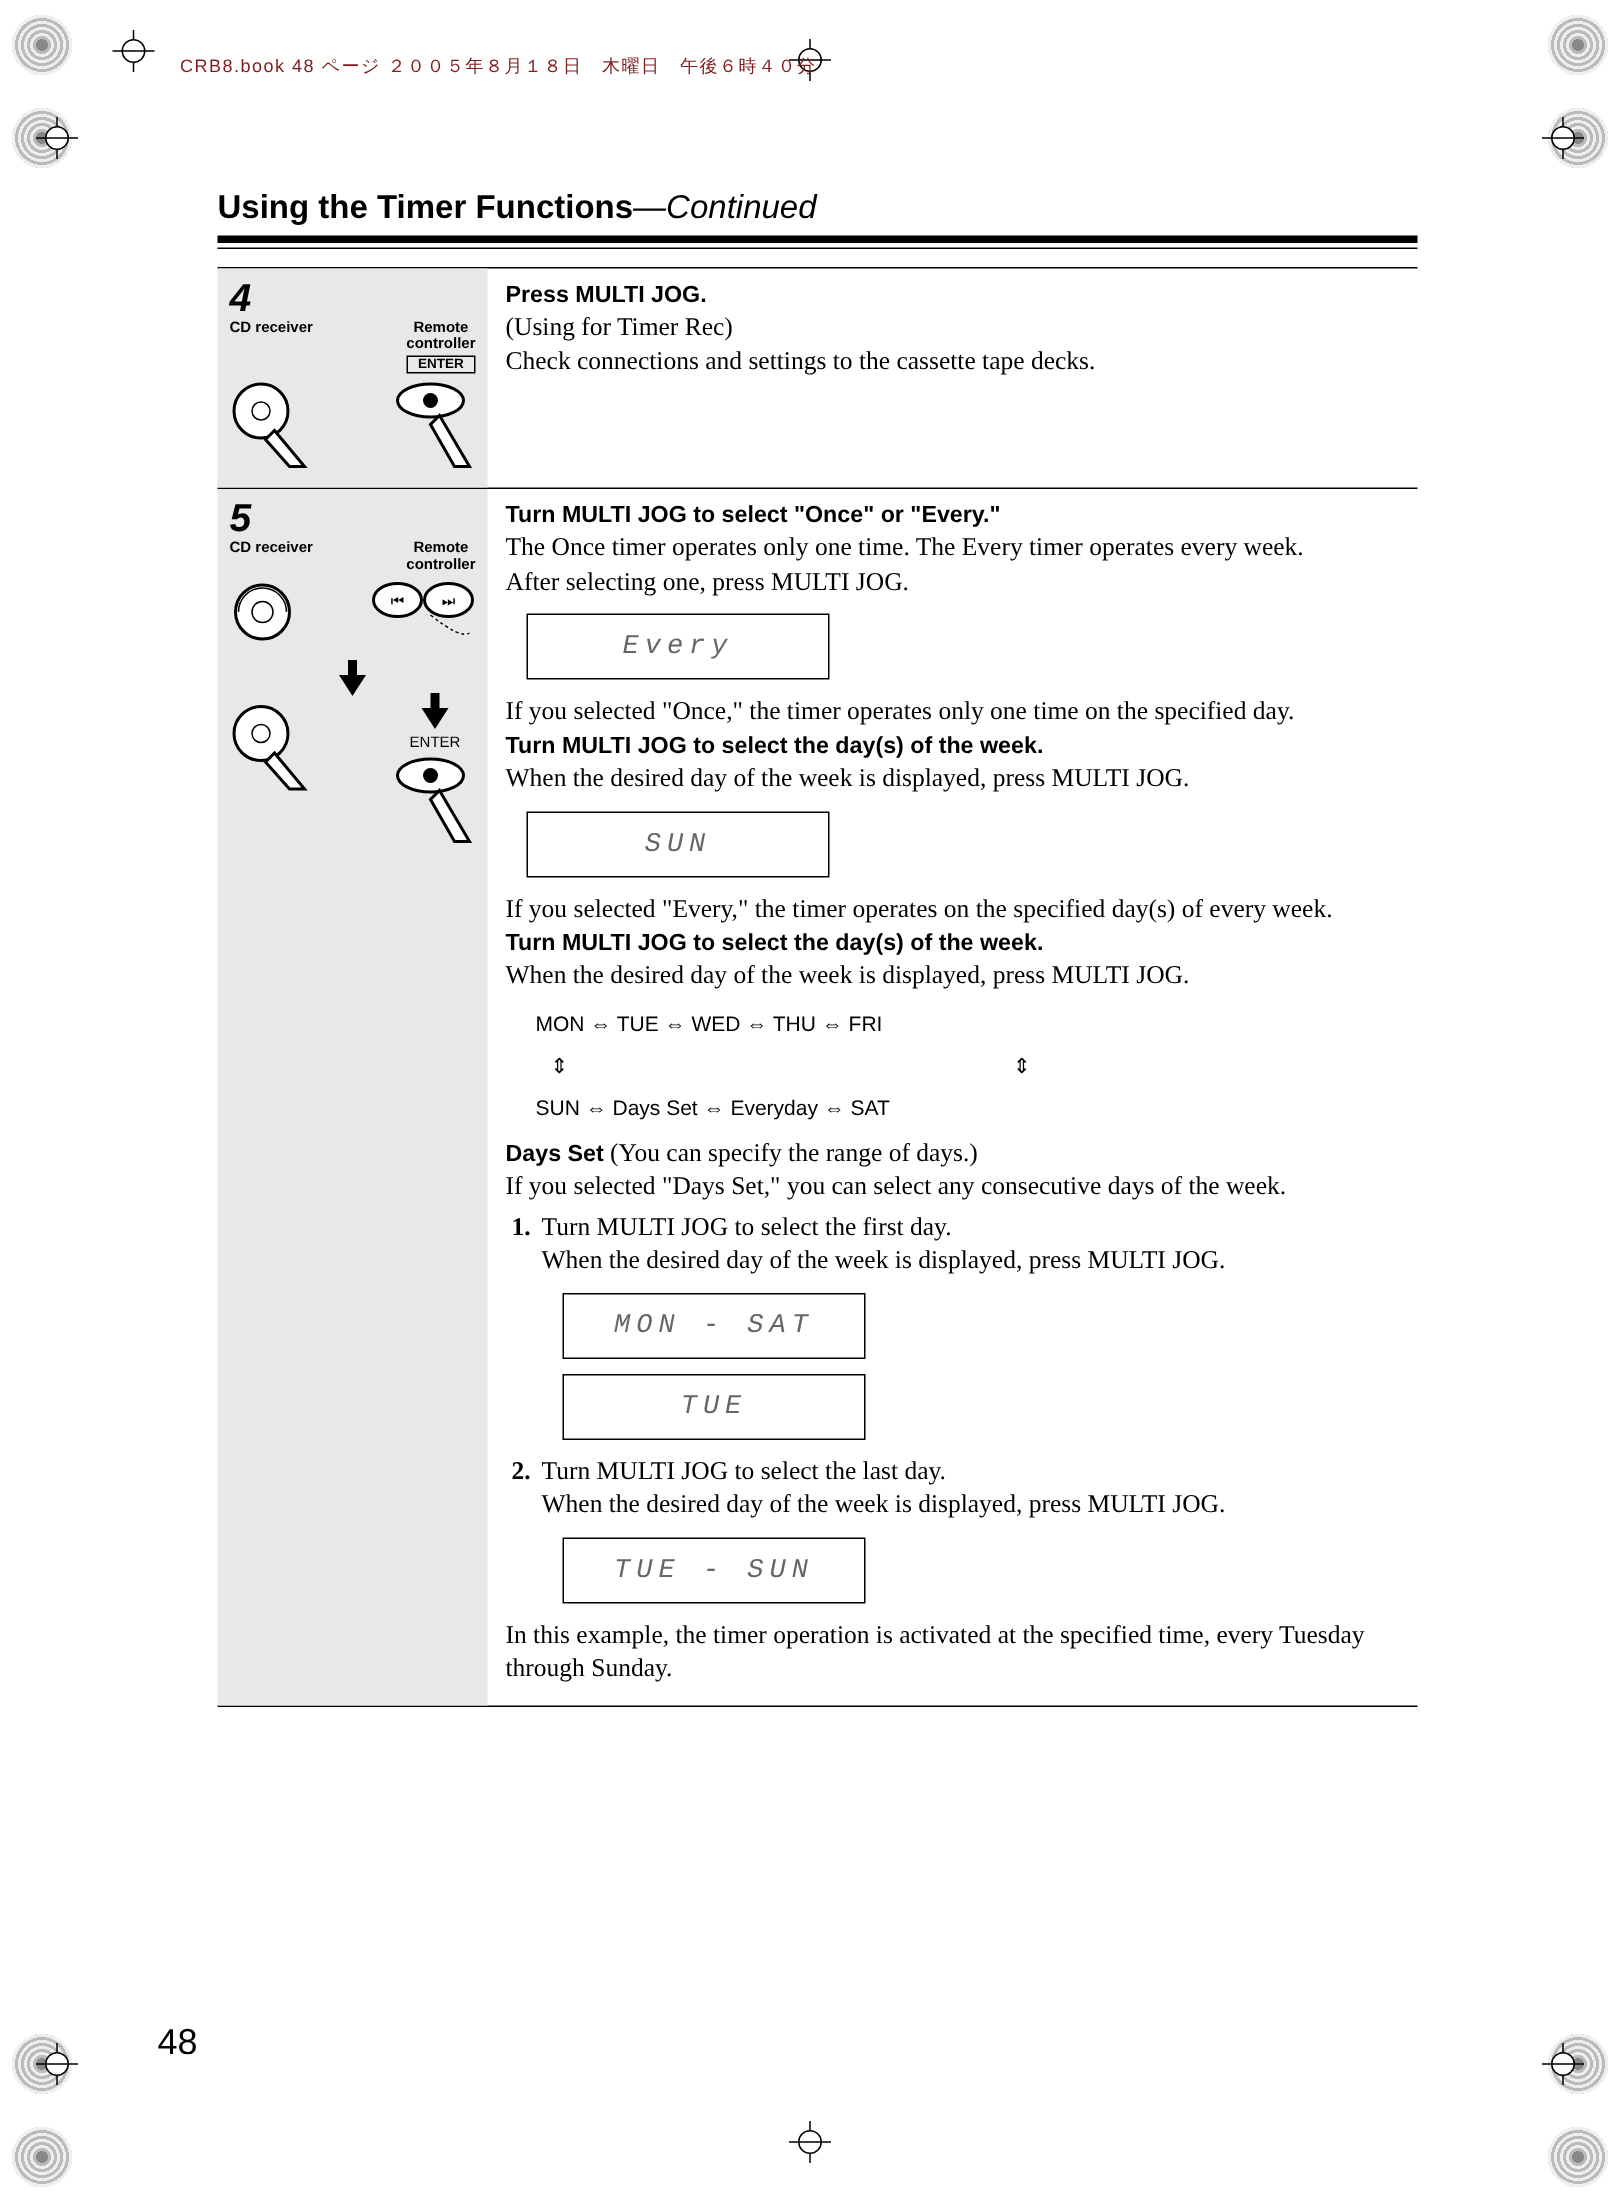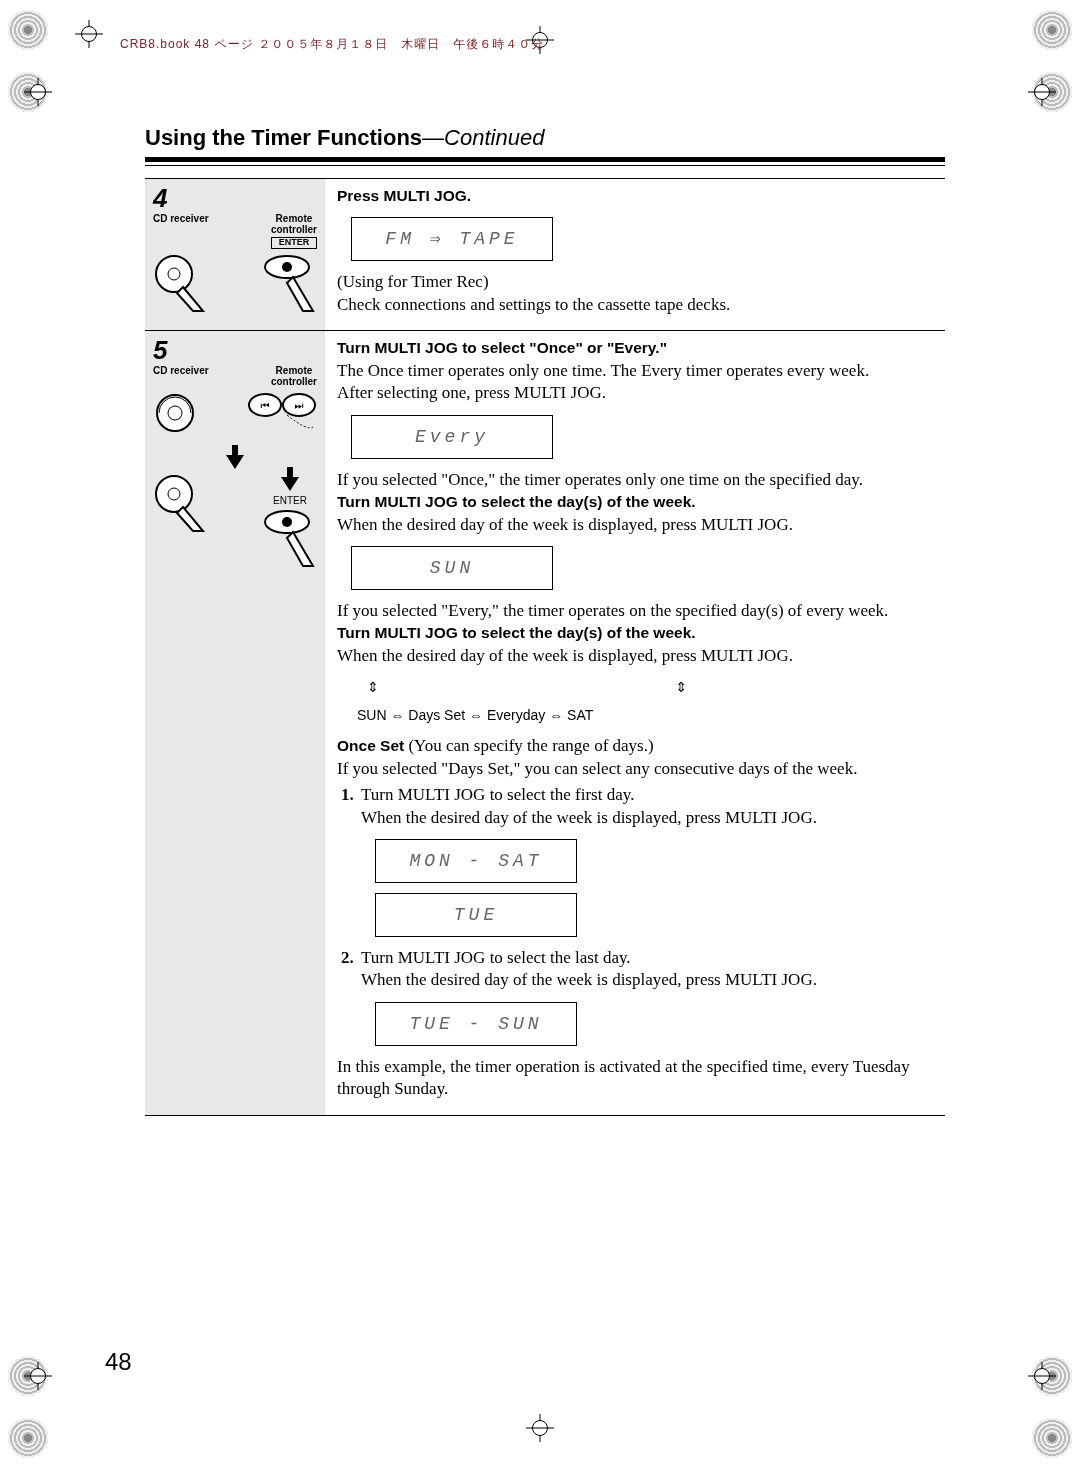--- a/index.html
+++ b/index.html
@@ -272,21 +272,20 @@
             <svg viewBox="0 0 54 60">
                 <ellipse cx="24" cy="14" rx="22" ry="11" fill="#fff" stroke="#000" stroke-width="2"></ellipse>
                 <circle cx="24" cy="14" r="5" fill="#000"></circle>
                 <path d="M30 24 L50 58 L40 58 L24 30 Z" fill="#fff" stroke="#000" stroke-width="2"></path>
               </svg>
           </span>
         </div>
       </div>
       <div class="step-body">
         <strong>Press MULTI JOG.</strong>
-        <div class="lcd">FM  ⇒  TAPE</div>
         <div>(Using for Timer Rec)</div>
         <div>Check connections and settings to the cassette tape decks.</div>
       </div>
     </div>
 
     <div class="step-row">
       <div class="step-left">
         <div class="step-num">5</div>
         <div class="step-labels">
           <span>CD receiver</span>
@@ -349,29 +348,30 @@
         <div>If you selected "Once," the timer operates only one time on the specified day.</div>
         <strong>Turn MULTI JOG to select the day(s) of the week.</strong>
         <div>When the desired day of the week is displayed, press MULTI JOG.</div>
         <div class="lcd">SUN</div>
 
         <div>If you selected "Every," the timer operates on the specified day(s) of every week.</div>
         <strong>Turn MULTI JOG to select the day(s) of the week.</strong>
         <div>When the desired day of the week is displayed, press MULTI JOG.</div>
 
         <div class="seq">
+          <div>MON  ⇔  TUE  ⇔  WED  ⇔  THU   ⇔  FRI</div>
           <div style="display:flex;width:330px;justify-content:space-between">
             <span style="margin-left:10px">⇕</span>
             <span>⇕</span>
           </div>
           <div>SUN  ⇔  Days Set  ⇔  Everyday  ⇔   SAT</div>
         </div>
 
         <div>
-          <b>Once Set</b><span> (You can specify the range of days.)</span>
+          <b>Days Set</b><span> (You can specify the range of days.)</span>
         </div>
         <div>If you selected "Days Set," you can select any consecutive days of the week.</div>
 
         <div class="olist">
           <div class="li">
             <span class="n">1.</span>
             <span class="t">
               <span class="hd">Turn MULTI JOG to select the first day.</span><br>
               <span>When the desired day of the week is displayed, press MULTI JOG.</span>
               <div class="lcd">MON - SAT</div>

